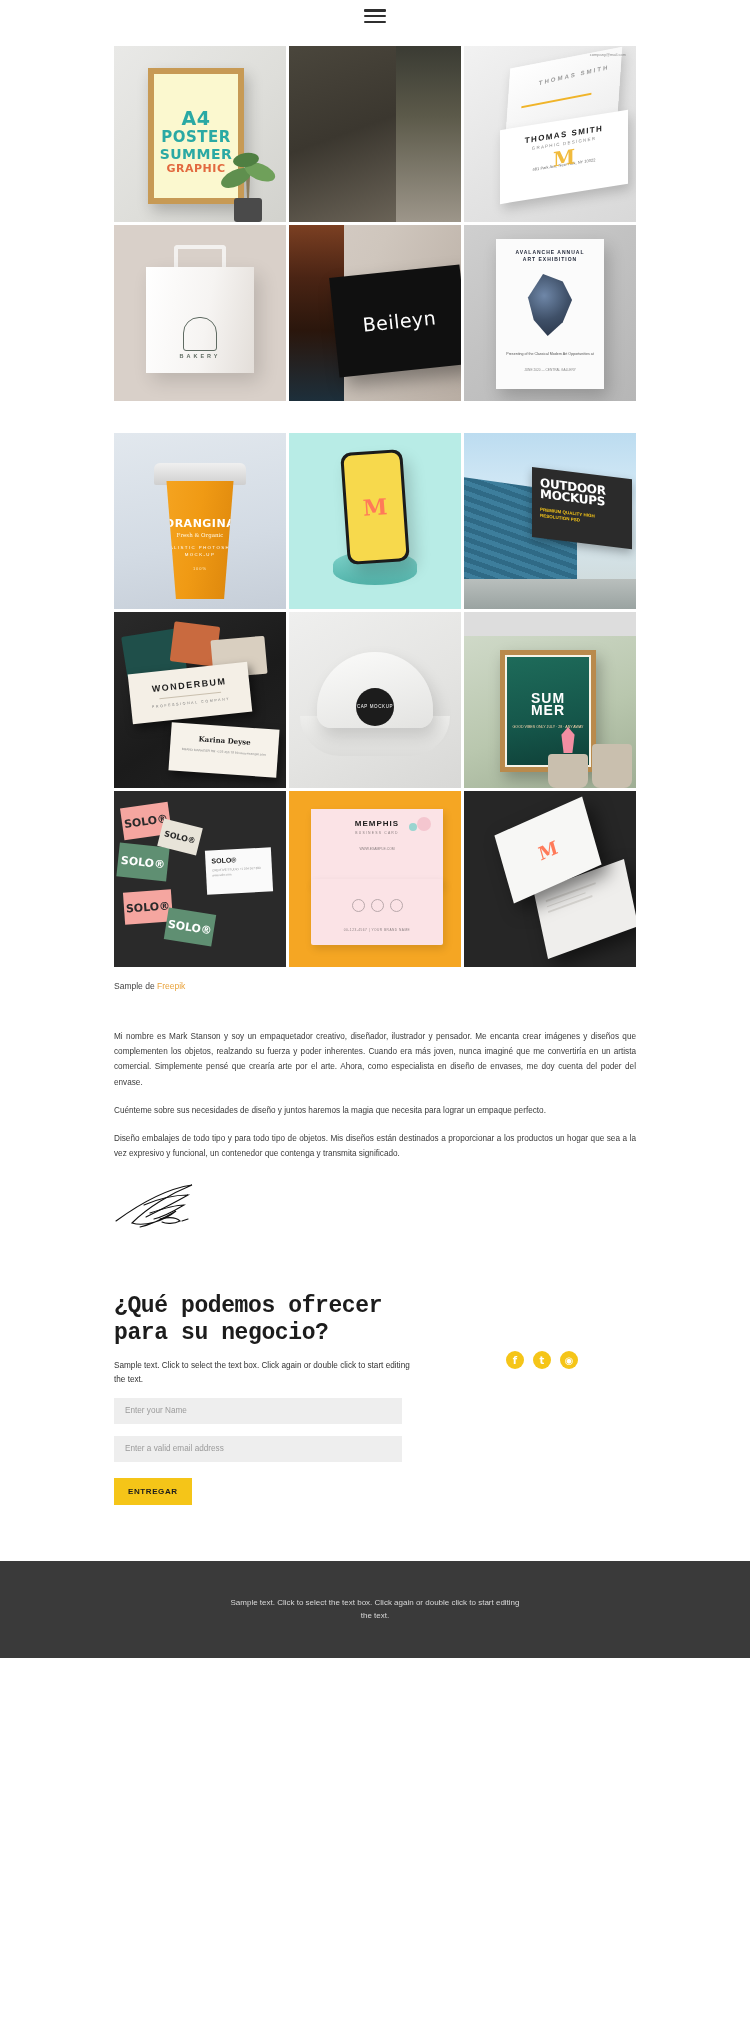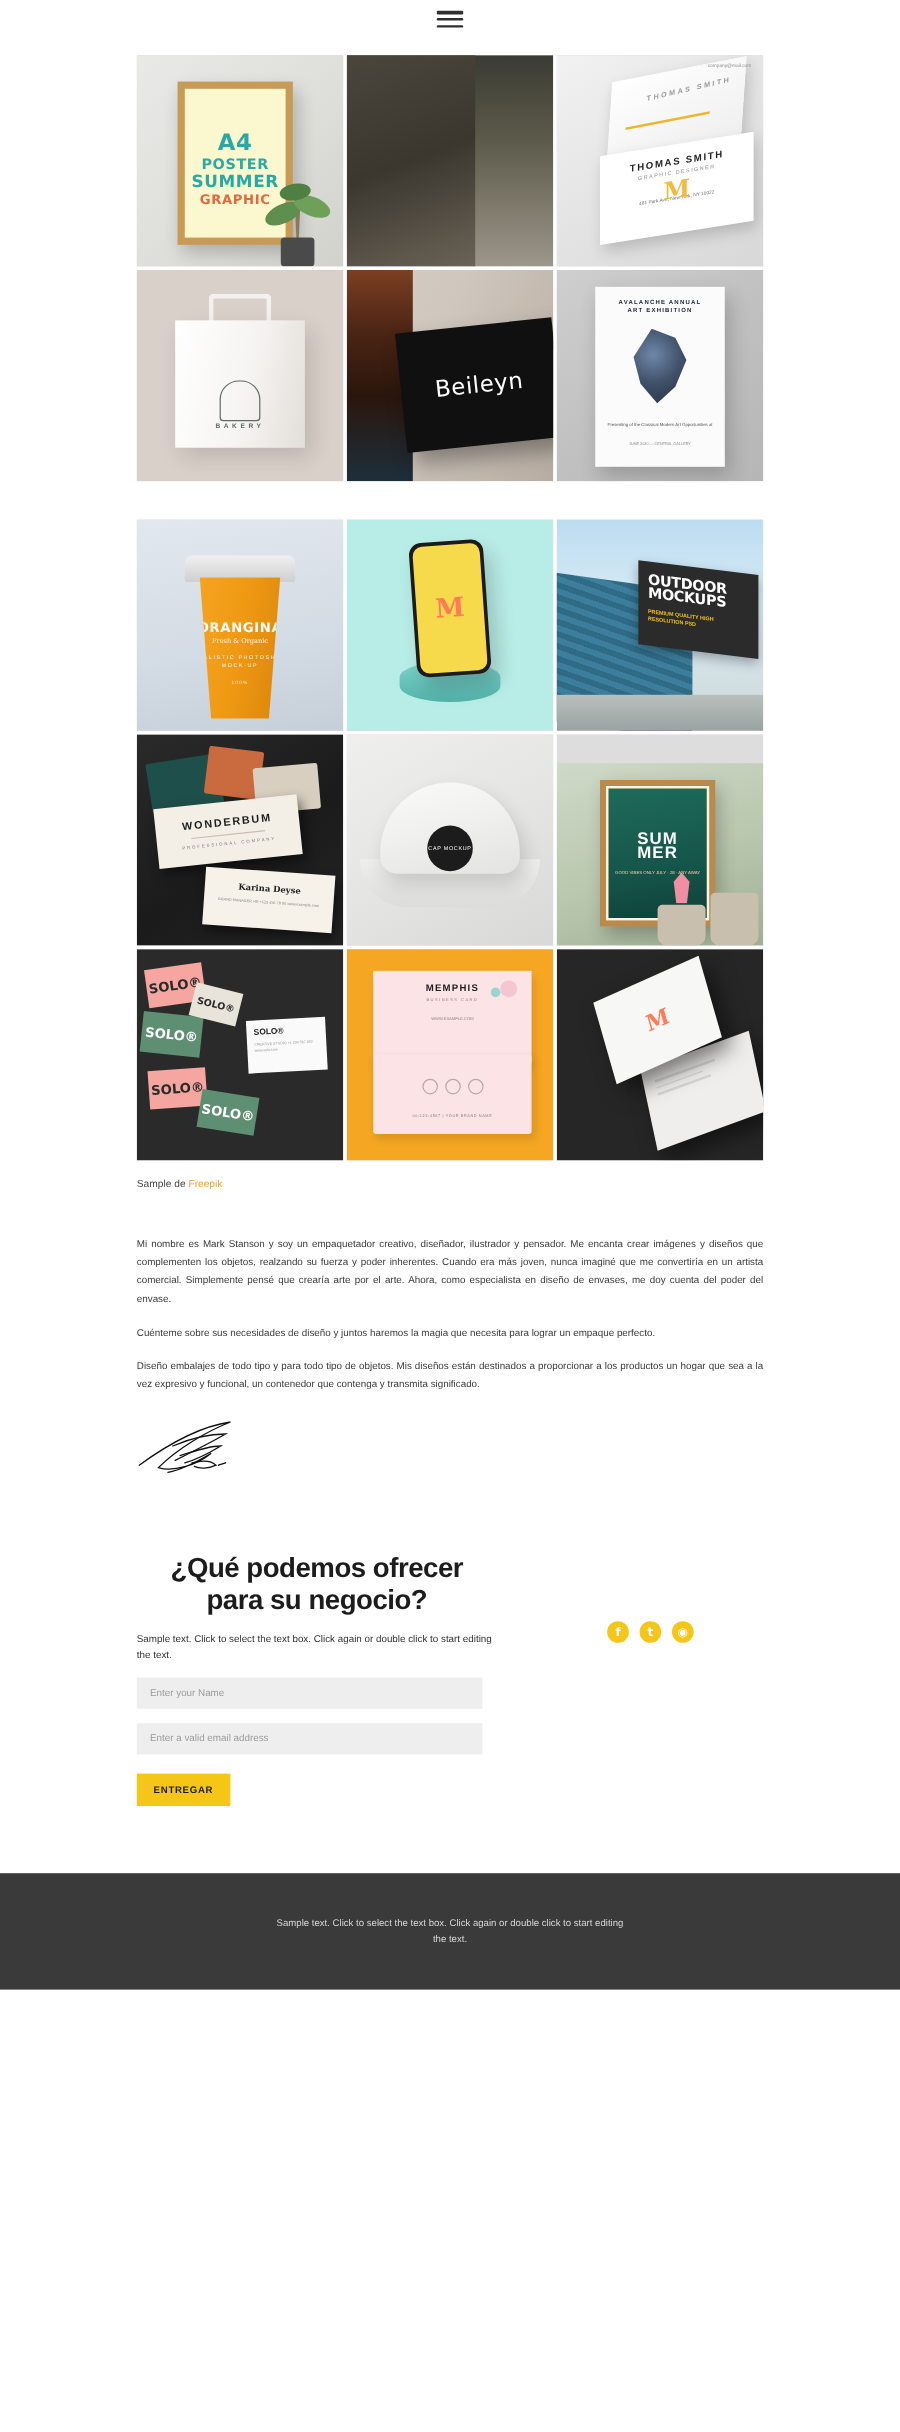--- a/index.html
+++ b/index.html
@@ -68,21 +68,21 @@
   .m-poster-frame .sheet {
     width: 100%; height: 100%; background: #fbf8cf; position: relative; overflow: hidden;
     display: flex; flex-direction: column; align-items: center; justify-content: center;
     gap: 2px; padding-top: 10px;
   }
   .m-poster-frame .pl {
     color: #2aa9a4; font-weight: 700; letter-spacing: .5px; line-height: 1;
     font-family: "DejaVu Sans", sans-serif;
   }
   .m-poster-frame .l1 { font-size: 19px; }
-  .m-poster-frame .l2 { font-size: 12px; }
+  .m-poster-frame .l2 { font-size: 15px; }
   .m-poster-frame .l3 { font-size: 14px; }
   .m-poster-frame .l4 { font-size: 11px; color:#e2693f; }
   .m-poster-frame .plant {
     position: absolute; right: 6px; bottom: 0; width: 64px; height: 86px;
   }
 
   
   .m-street { background: linear-gradient(180deg,#3a3b33 0%,#5c5a4a 40%,#9d968a 100%); }
   .m-street .tree {
     position: absolute; left: 0; top: 0; width: 62%; height: 100%;
@@ -410,24 +410,23 @@
   }
   .signature { width: 522px; margin: 22px auto 0; height: 52px; }
 
   
   .contact {
     width: 522px; margin: 58px auto 0;
     display: flex; gap: 34px; align-items: flex-start;
   }
   .contact .left { width: 300px; }
   .contact h2 {
-    font-family: Liberation Sans, sans-serif;
+    font-family: Liberation Mono, monospace;
     font-size: 23px; line-height: 1.18; color: #1c1c1c; font-weight: 700;
     letter-spacing: -.4px;
-    text-align: center;
   }
   .contact .sample {
     font-size: 8.2px; line-height: 1.6; color: #333; margin-top: 12px;
   }
   .field {
     width: 288px; height: 26px; background: #eeeeee; border: none;
     margin-top: 12px; padding: 0 11px; font-size: 8.2px; color: #8a8a8a;
     font-family: "Liberation Sans", sans-serif;
   }
   .field::placeholder { color: #9b9b9b; }

